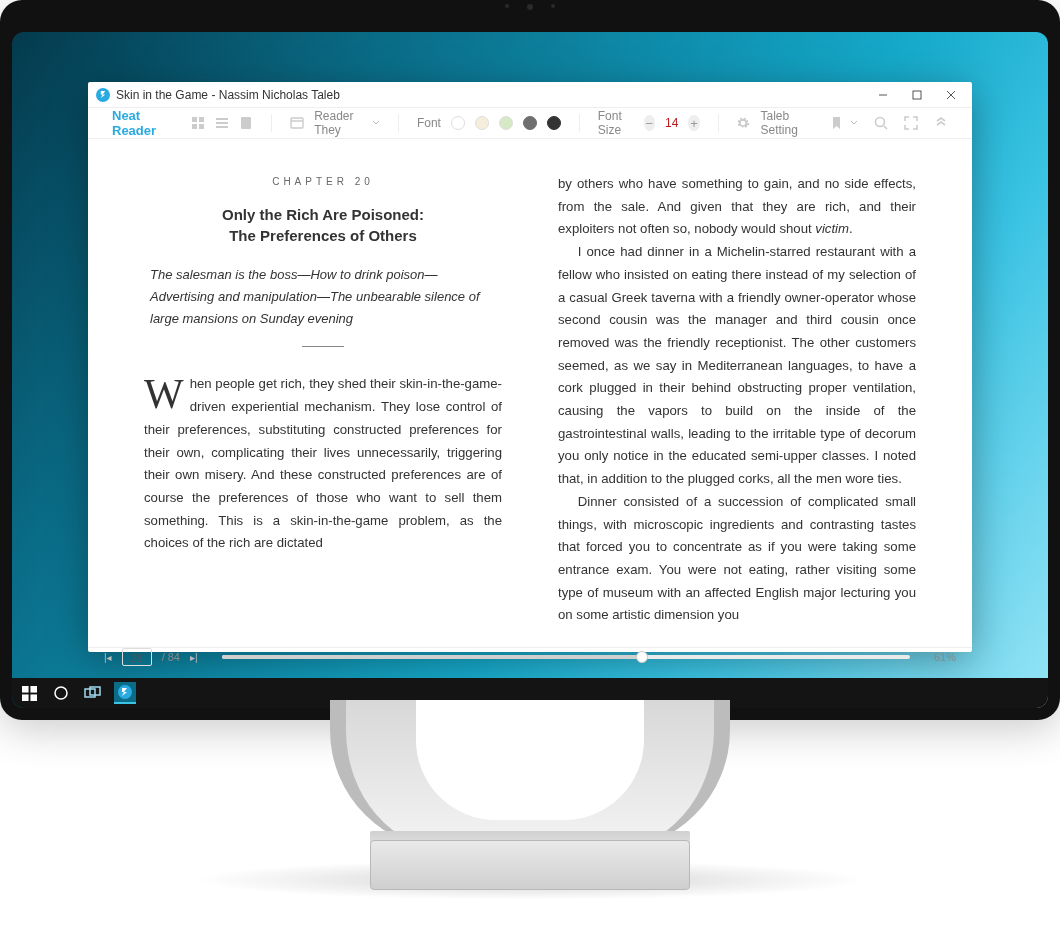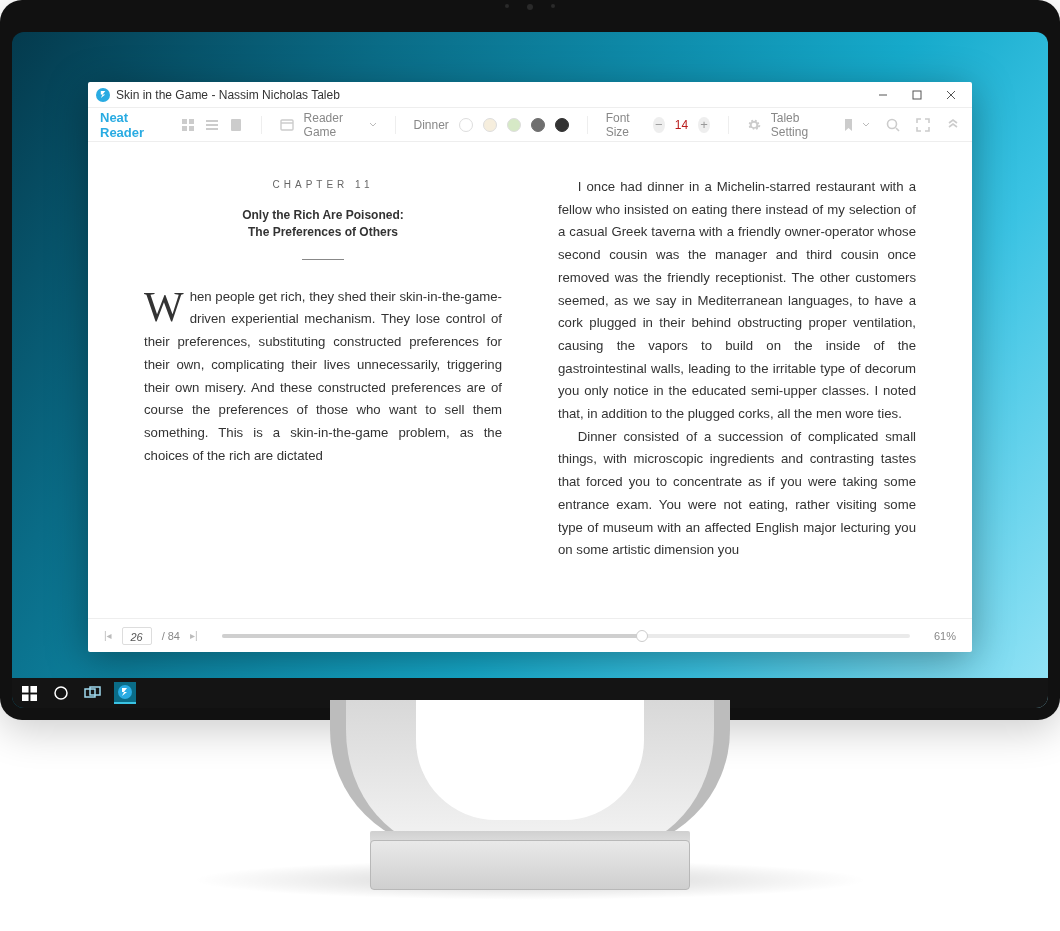--- a/index.html
+++ b/index.html
@@ -40,34 +40,34 @@
   .taskbar .active { background:#0a6c87; border-bottom:2px solid #3ac3e3; }
 
   
   .app { position:absolute; left:76px; top:50px; right:76px; height:570px; background:#fff; border-radius:2px; box-shadow:0 8px 40px rgba(0,0,0,.35); display:flex; flex-direction:column; }
   .titlebar { height:26px; display:flex; align-items:center; padding:0 4px 0 8px; font-size:12px; color:#333; border-bottom:1px solid #eee; }
   .titlebar .logo { width:14px; height:14px; border-radius:50%; background:#29abe2; margin-right:6px; display:flex; align-items:center; justify-content:center; }
   .titlebar .spacer { flex:1; }
   .winbtn { width:34px; height:26px; display:flex; align-items:center; justify-content:center; color:#555; }
 
   
-  .toolbar { height:34px; display:flex; align-items:center; padding:0 12px; gap:18px; border-bottom:1px solid #eee; font-size:12px; color:#888; }
+  .toolbar { height:34px; display:flex; align-items:center; padding:0 24px; gap:18px; border-bottom:1px solid #eee; font-size:12px; color:#888; }
   .brand { color:#29abe2; font-weight:600; font-size:13px; }
   .toolbar .sep { width:1px; height:18px; background:#eee; }
   .ico { color:#bbb; display:flex; align-items:center; justify-content:center; }
   .group { display:flex; align-items:center; gap:10px; }
   .swatch { width:14px; height:14px; border-radius:50%; border:1px solid #ddd; }
   .circlebtn { width:16px; height:16px; border-radius:50%; background:#eee; color:#999; display:flex; align-items:center; justify-content:center; font-size:13px; line-height:1; }
   .toolbar .right { margin-left:auto; display:flex; align-items:center; gap:16px; }
 
   
   .reader { flex:1; display:flex; padding:34px 56px 20px; gap:56px; color:#333; font-size:13.2px; line-height:1.72; }
   .col { flex:1; text-align:justify; }
   .chap-label { text-align:center; letter-spacing:4px; font-size:10px; color:#666; margin-bottom:14px; }
-  .chap-title { text-align:center; font-weight:700; font-size:12px; line-height:1.4; margin-bottom:18px; }
+  .chap-title { text-align:center; font-weight:700; font-size:15px; line-height:1.4; margin-bottom:18px; }
   .epigraph { font-style:italic; font-size:13px; line-height:1.7; color:#333; text-align:left; margin:0 6px 16px; }
   .hr { width:42px; height:1px; background:#888; margin:14px auto 26px; }
   .dropcap { float:left; font-size:42px; line-height:.85; padding:4px 6px 0 0; font-family:serif; font-weight:400; }
   .indent { text-indent:1.5em; }
   .italic-inline { font-style:italic; }
 
   
   .footer { height:34px; border-top:1px solid #eee; display:flex; align-items:center; padding:0 16px; gap:10px; font-size:11px; color:#888; }
   .footer .pagebox { width:30px; height:18px; border:1px solid #ddd; border-radius:2px; text-align:center; font-size:11px; color:#555; line-height:18px;font-style:italic; }
   .footer .track { flex:1; height:4px; background:#eaeaea; border-radius:2px; position:relative; margin:0 14px; }
@@ -143,32 +143,32 @@
 
           <span class="sep"></span>
 
           <div class="group">
             <span class="ico">
               <svg width="14" height="14" viewBox="0 0 14 14" fill="none" stroke="#ccc" stroke-width="1.4">
                   <rect x="1" y="2" width="12" height="10" rx="1"></rect>
                   <line x1="1" y1="5" x2="13" y2="5"></line>
                 </svg>
             </span>
-            <span>Reader Game</span>
+            <span>Reader They</span>
             <span class="ico">
               <svg width="8" height="8" viewBox="0 0 8 8">
                   <path d="M1 2l3 3 3-3" fill="none" stroke="#bbb"></path>
                 </svg>
             </span>
           </div>
 
           <span class="sep"></span>
 
           <div class="group">
-            <span>Dinner</span>
+            <span>Font</span>
             <span class="swatch" style="background:#ffffff"></span>
             <span class="swatch" style="background:#f6eedd"></span>
             <span class="swatch" style="background:#d6e9c6"></span>
             <span class="swatch" style="background:#6f6f6f;border-color:#6f6f6f"></span>
             <span class="swatch" style="background:#333333;border-color:#333333"></span>
           </div>
 
           <span class="sep"></span>
 
           <div class="group">
@@ -214,31 +214,35 @@
             <span class="ico">
               <svg width="14" height="14" viewBox="0 0 14 14" fill="none" stroke="#ccc" stroke-width="1.6">
                   <path d="M3 9l4-3 4 3M3 5l4-3 4 3"></path>
                 </svg>
             </span>
           </div>
         </div>
 
         <div class="reader">
           <div class="col">
-            <div class="chap-label">CHAPTER 11</div>
+            <div class="chap-label">CHAPTER 20</div>
             <div class="chap-title">
               <span>Only the Rich Are Poisoned:</span><br>
               <span>The Preferences of Others</span>
             </div>
+            <div class="epigraph">The salesman is the boss—How to drink poison—Advertising and manipulation—The unbearable silence of large mansions on Sunday evening</div>
             <div class="hr"></div>
             <p>
               <span class="dropcap">W</span><span>hen people get rich, they shed their skin-in-the-game-driven experiential mechanism. They lose control of their preferences, substituting constructed preferences for their own, complicating their lives unnecessarily, triggering their own misery. And these constructed preferences are of course the preferences of those who want to sell them something. This is a skin-in-the-game problem, as the choices of the rich are dictated</span>
             </p>
           </div>
           <div class="col">
+            <p>
+              <span>by others who have something to gain, and no side effects, from the sale. And given that they are rich, and their exploiters not often so, nobody would shout </span><span class="italic-inline">victim</span><span>.</span>
+            </p>
             <p class="indent">I once had dinner in a Michelin-starred restaurant with a fellow who insisted on eating there instead of my selection of a casual Greek taverna with a friendly owner-operator whose second cousin was the manager and third cousin once removed was the friendly receptionist. The other customers seemed, as we say in Mediterranean languages, to have a cork plugged in their behind obstructing proper ventilation, causing the vapors to build on the inside of the gastrointestinal walls, leading to the irritable type of decorum you only notice in the educated semi-upper classes. I noted that, in addition to the plugged corks, all the men wore ties.</p>
             <p class="indent">Dinner consisted of a succession of complicated small things, with microscopic ingredients and contrasting tastes that forced you to concentrate as if you were taking some entrance exam. You were not eating, rather visiting some type of museum with an affected English major lecturing you on some artistic dimension you</p>
           </div>
         </div>
 
         <div class="footer">
           <span class="nav-tri">|◂</span>
           <span class="pagebox">26</span>
           <span><span> / </span><span>84</span></span>
           <span class="nav-tri">▸|</span>

